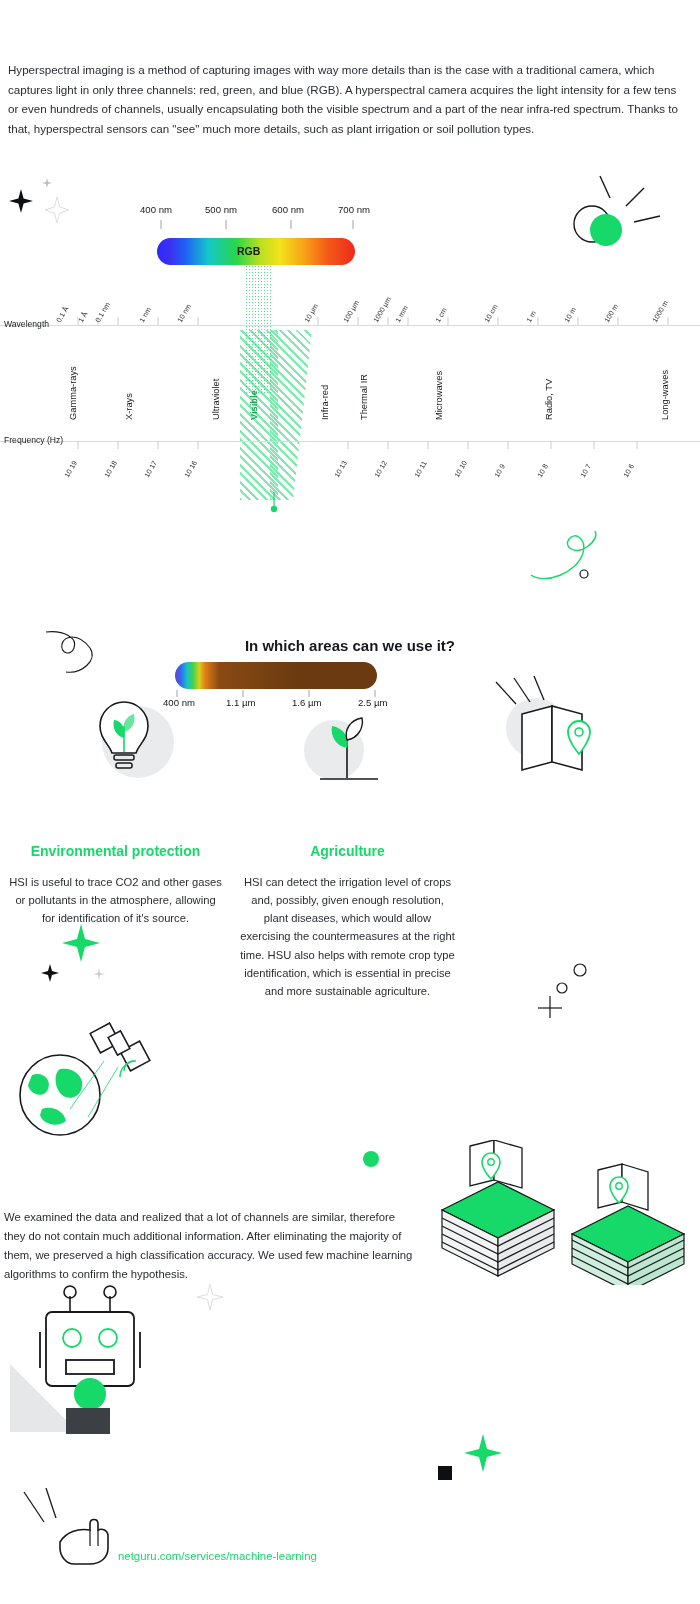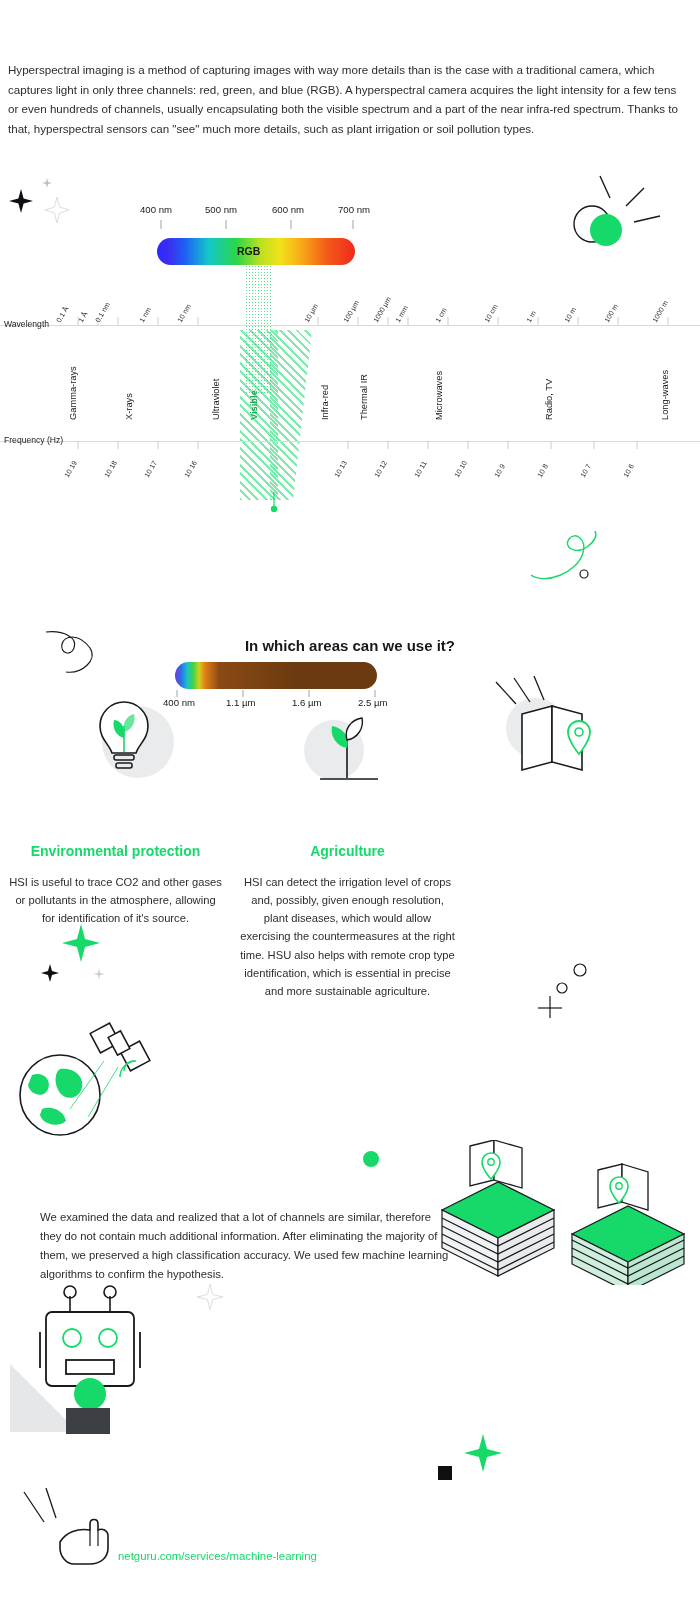--- a/index.html
+++ b/index.html
@@ -85,21 +85,21 @@
   .col { position:absolute; top:835px; width:215px; text-align:center;margin-top:8px; }
   .col h3 { margin:0 0 14px; font-size:14px; font-weight:bold; color:#16d96a; }
   .col p { margin:0; font-size:11.2px; line-height:1.62; color:#2a2d31; }
   .col.left { left:8px; }
   .col.mid { left:240px; }
   .col.right { left:470px; }
 
   
   .tblock { position:absolute; font-size:11.3px; line-height:1.66; color:#2a2d31; }
   #sat-text { left:168px; top:1070px; width:462px; }
-  #channels-text { left:4px; top:1197px; width:410px;margin-left:36px; }
+  #channels-text { left:4px; top:1197px; width:410px; }
   #ml-text { left:176px; top:1333px; width:468px; }
 
   
   .footer-cta {
     position:absolute; left:118px; top:1528px; width:560px;
     font-size:12.4px; font-weight:bold; color:#17191c;
   }
   .footer-link {
     position:absolute; left:118px; top:1550px; width:560px;
     font-size:11.4px; color:#16d96a; text-decoration:none;

